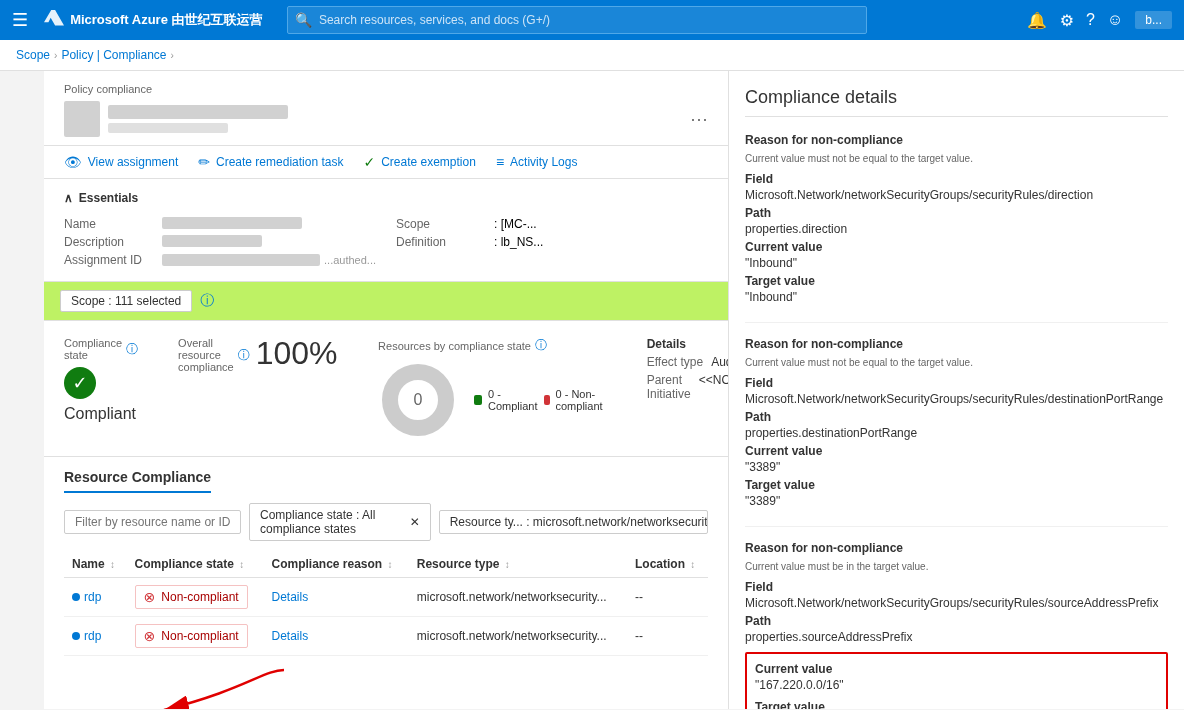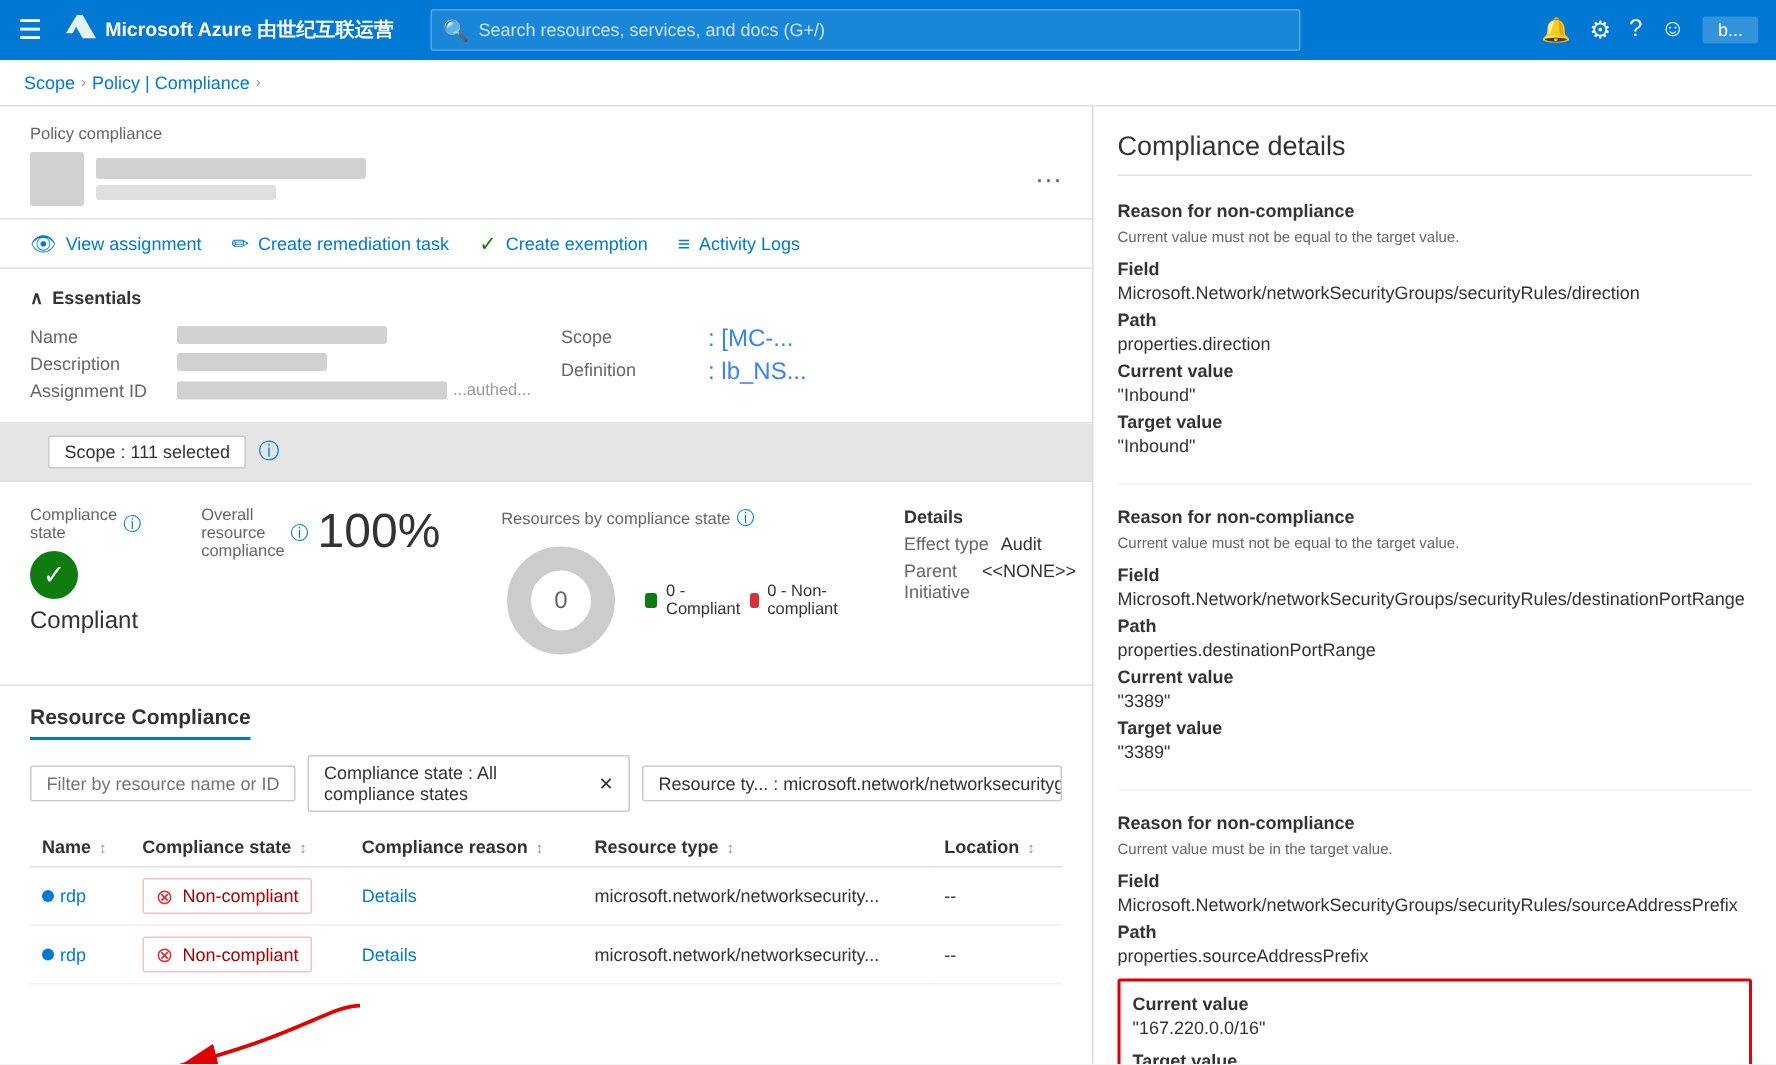--- a/index.html
+++ b/index.html
@@ -51,21 +51,21 @@
       color: #0078d4;
       display: flex;
       align-items: center;
       gap: 4px;
       border-bottom: 1px solid #e0e0e0;
     }
     .breadcrumb a { color: #0078d4; text-decoration: none; }
     .breadcrumb-sep { color: #999; font-size: 10px; }
 
     
-    .layout { display: flex; height: calc(710px - 40px - 32px); }
+    .layout { display: flex; height: calc(710px - 40px - 32px); margin-left: 44px; }
 
     
     .main { flex: 1; background: white; overflow-y: auto; padding: 0; }
 
     
     .page-header {
       padding: 12px 20px 0 20px;
       border-bottom: 1px solid #e0e0e0;
     }
     .page-subtitle { font-size: 11px; color: #666; margin-bottom: 6px; }
@@ -132,28 +132,28 @@
       min-width: 90px;
     }
     .ess-value-bar {
       height: 12px;
       background: #d1d1d1;
       border-radius: 2px;
       flex: 1;
       max-width: 140px;
     }
     .ess-value-text {
-      font-size: 16px;
-      color: #3b82f6;
+      font-size: 12px;
+      color: #000000;
     }
 
     
     .scope-section {
-      padding: 8px 32px;
-      background: #e5e5e5;
+      padding: 8px 16px;
+      background: #bef264;
       border-bottom: 1px solid #e0e0e0;
       display: flex;
       align-items: center;
       gap: 8px;
     }
     .scope-badge {
       background: white;
       border: 1px solid #ccc;
       border-radius: 2px;
       padding: 3px 10px;

